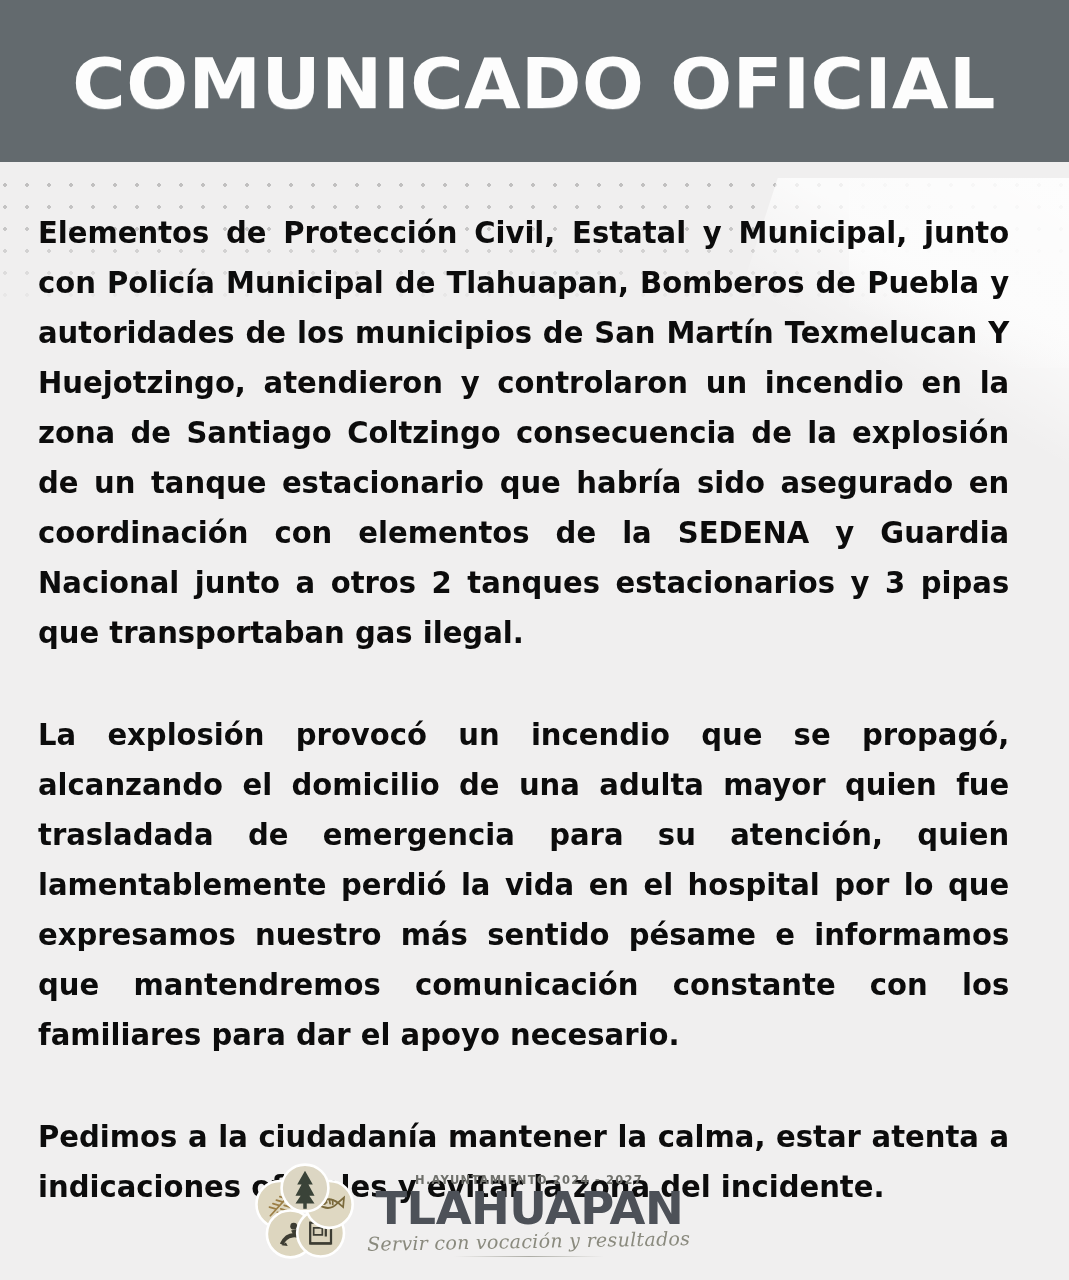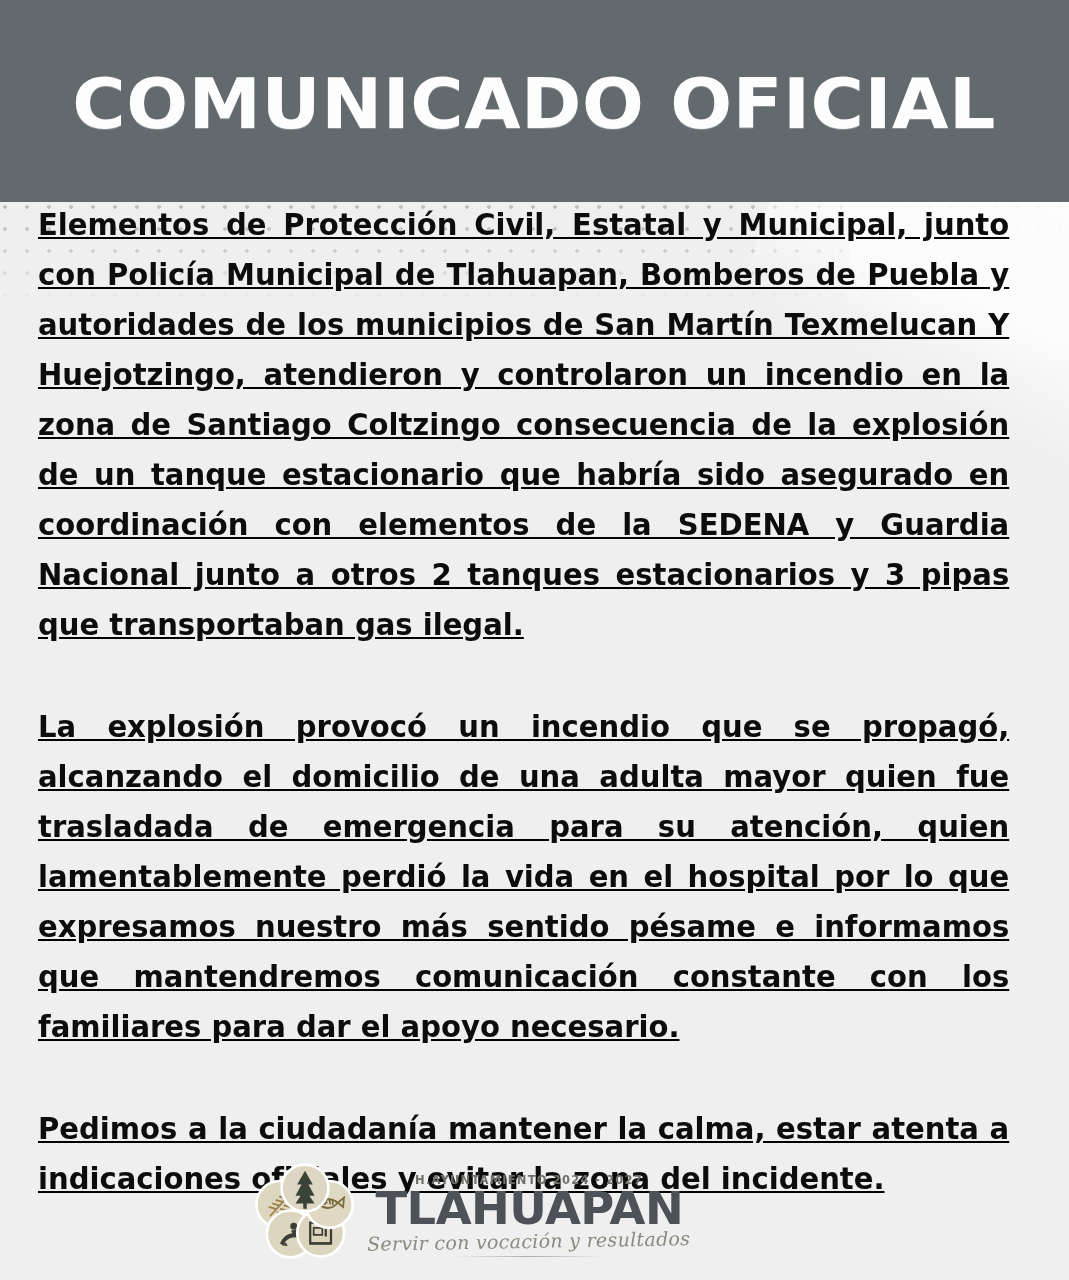--- a/index.html
+++ b/index.html
@@ -22,21 +22,21 @@
     background: #f0efef;
     overflow: hidden;
   }
 
   
   .header-band {
     position: absolute;
     left: 0;
     top: 0;
     width: 1069px;
-    height: 202px;
+    height: 162px;
     background: #636a6e;
     display: flex;
     align-items: center;
     justify-content: center;
     overflow: hidden;
     z-index: 5;
   }
   .header-title {
     color: #fdfdfd;
     font-family: "DejaVu Sans", sans-serif;
@@ -84,24 +84,23 @@
     height: 190px;
     background: linear-gradient(200deg, rgba(255,255,255,0.0) 0%, rgba(252,252,252,0.9) 55%, rgba(255,255,255,0.0) 80%);
     z-index: 2;
     pointer-events: none;
   }
 
   
   .body-copy {
     position: absolute;
     left: 38px;
-    top: 200px;
+    top: 208px;
     width: 986px;
     z-index: 4;
-    text-decoration: underline;
   }
   .para {
     color: #0c0c0c;
     font-family: "DejaVu Sans", sans-serif;
     font-weight: 700;
     font-size: 29.5px;
     line-height: 50px;
     text-align: justify;
     text-justify: inter-word;
     margin: 0 0 46px 0;

